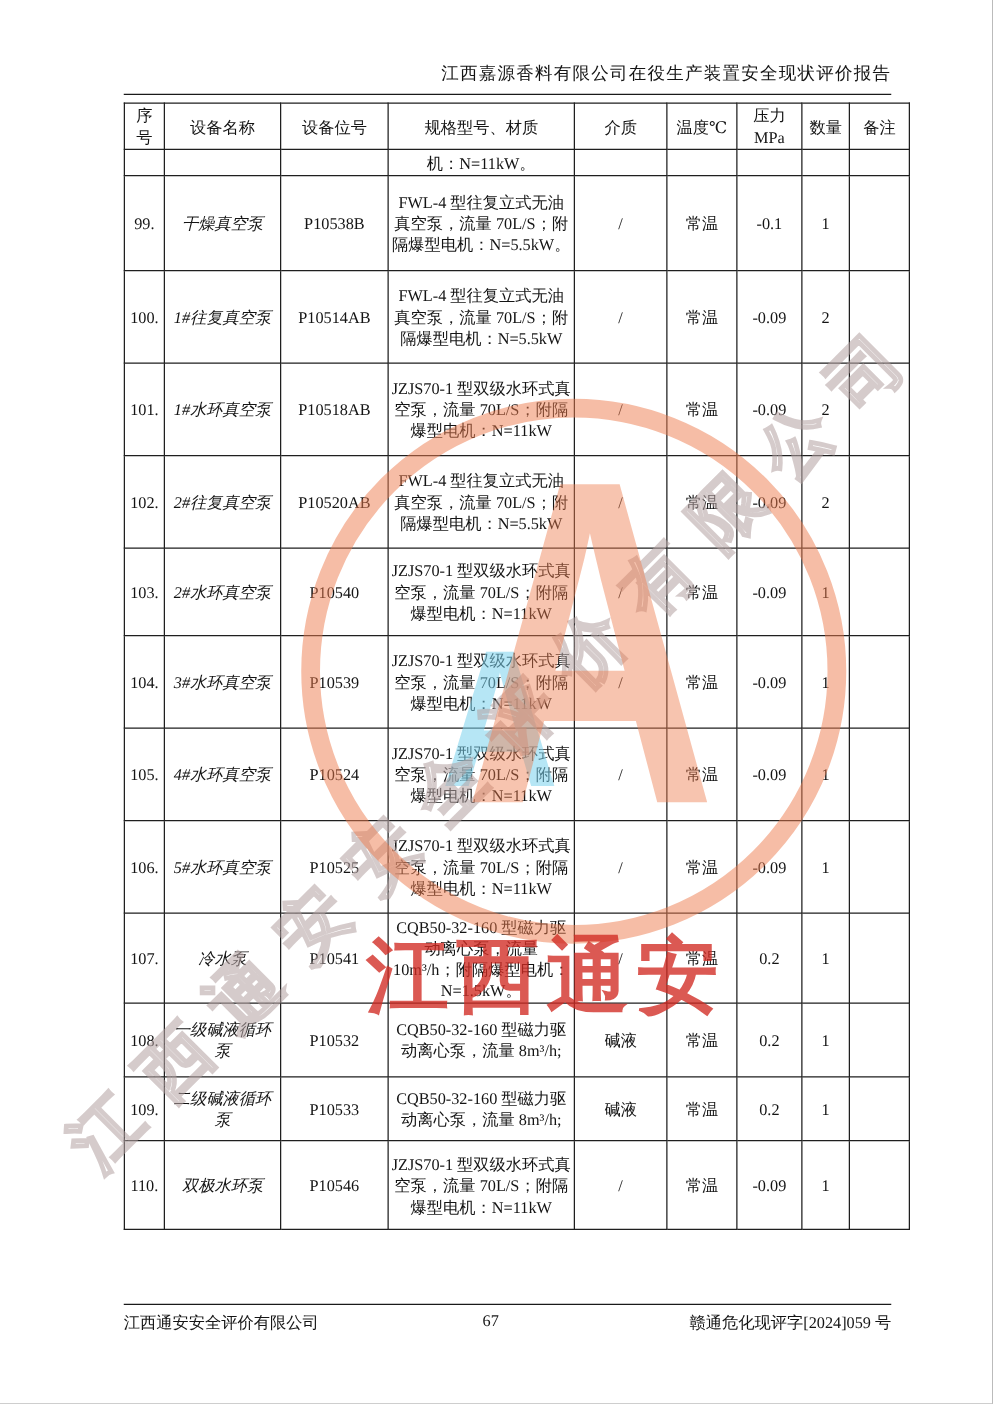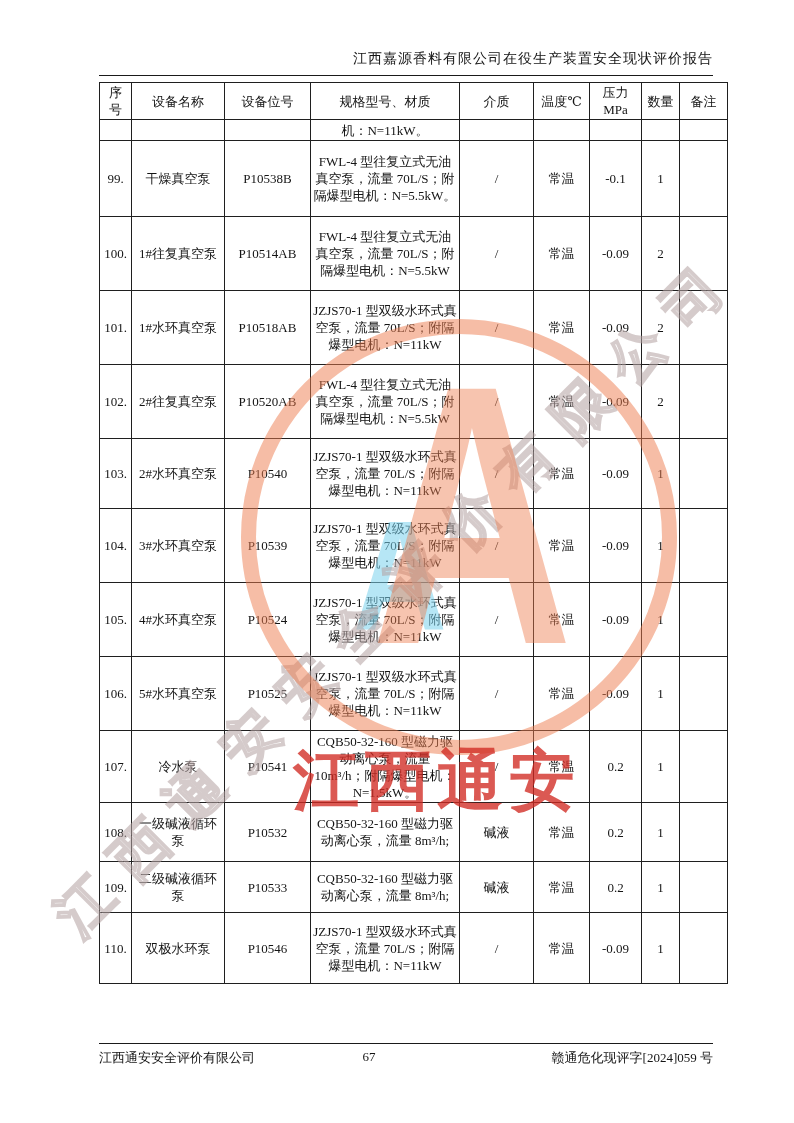--- a/index.html
+++ b/index.html
@@ -29,34 +29,34 @@
   }
   table.equip th, table.equip td{
     border:1px solid #1f1f1f;
     text-align:center;vertical-align:middle;
     font-size:13px;line-height:17px;
     font-weight:normal;
     padding:1px 2px;
     overflow:hidden;
   }
   table.equip th{padding:1px 5px;}
-  td.cell-name{padding:1px 10px;}
+  td.cell-name{padding:1px 10px;font-style:italic;}
   td.cell-spec{padding:1px 12px;}
   
   .doc-footer{
     position:absolute;left:99px;top:1043px;width:614px;
     border-top:1px solid #1a1a1a;
     padding-top:5px;
     font-size:13px;
     z-index:1;
   }
   .footer-left{float:left;}
   .footer-right{float:right;}
   .footer-page{
-    position:absolute;left:240px;top:5px;width:60px;text-align:center;
+    position:absolute;left:240px;top:5px;width:60px;text-align:right;
   }
   
   .wm{position:absolute;pointer-events:none;z-index:3;}
   .wm-diagonal{
     left:397px;top:595px;
     transform:translate(-50%,-50%) rotate(-45deg);
     white-space:nowrap;
     font-family:"Liberation Sans","DejaVu Sans",sans-serif;
     font-weight:700;
     font-size:56px;letter-spacing:22px;

